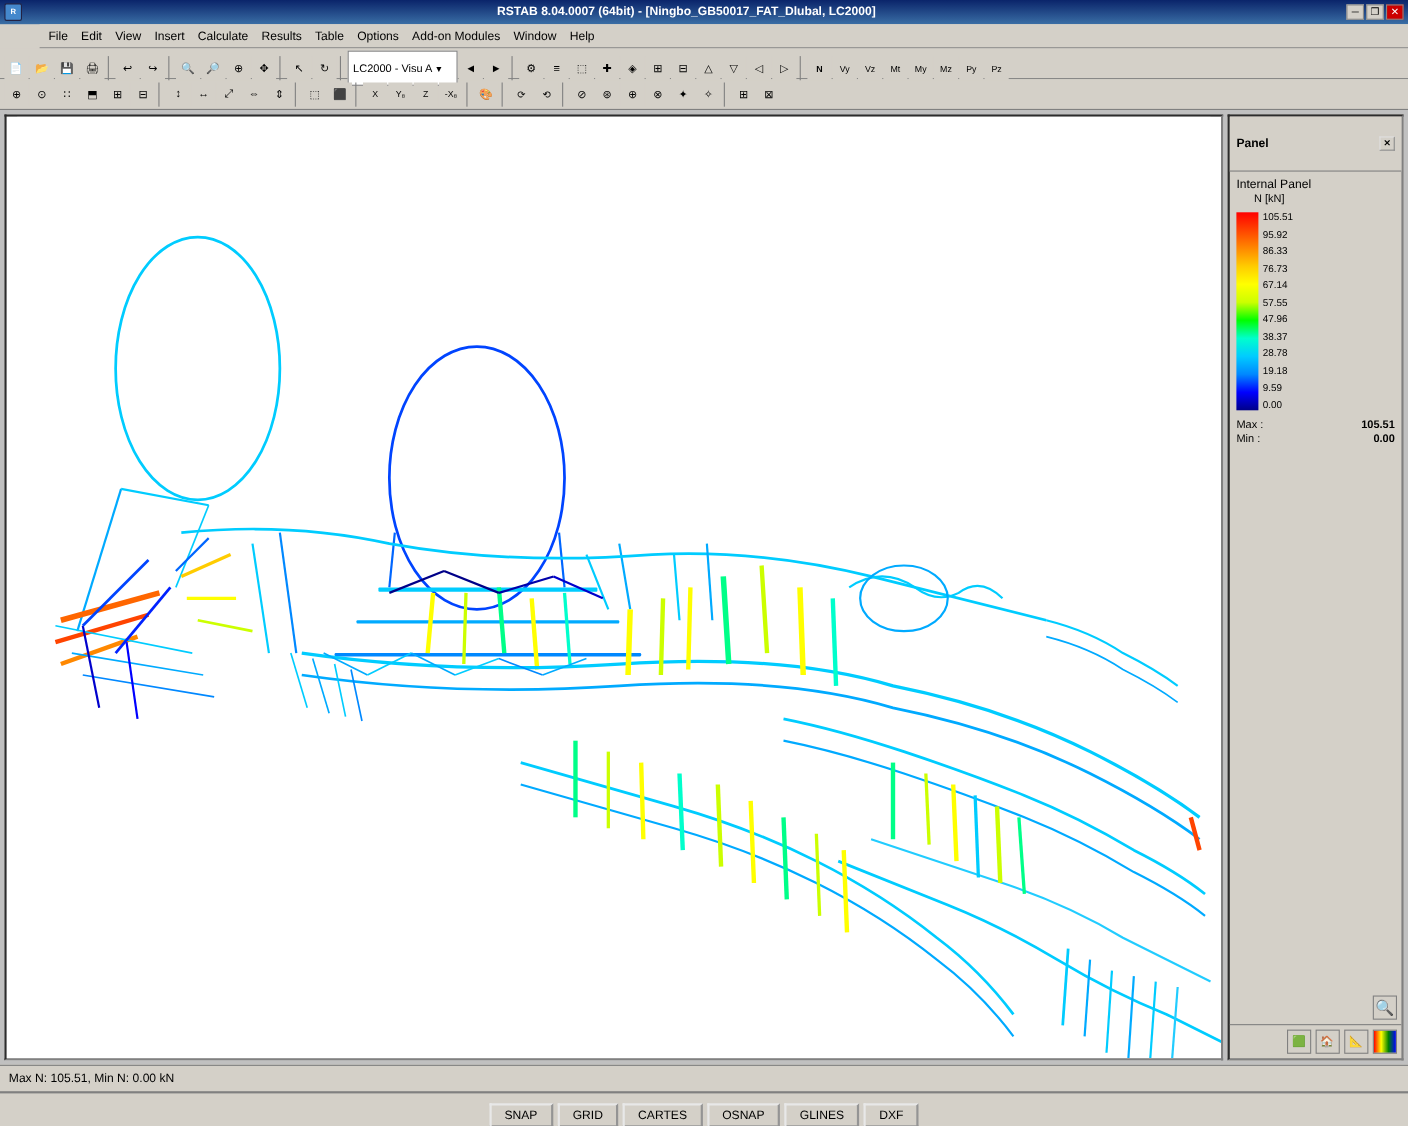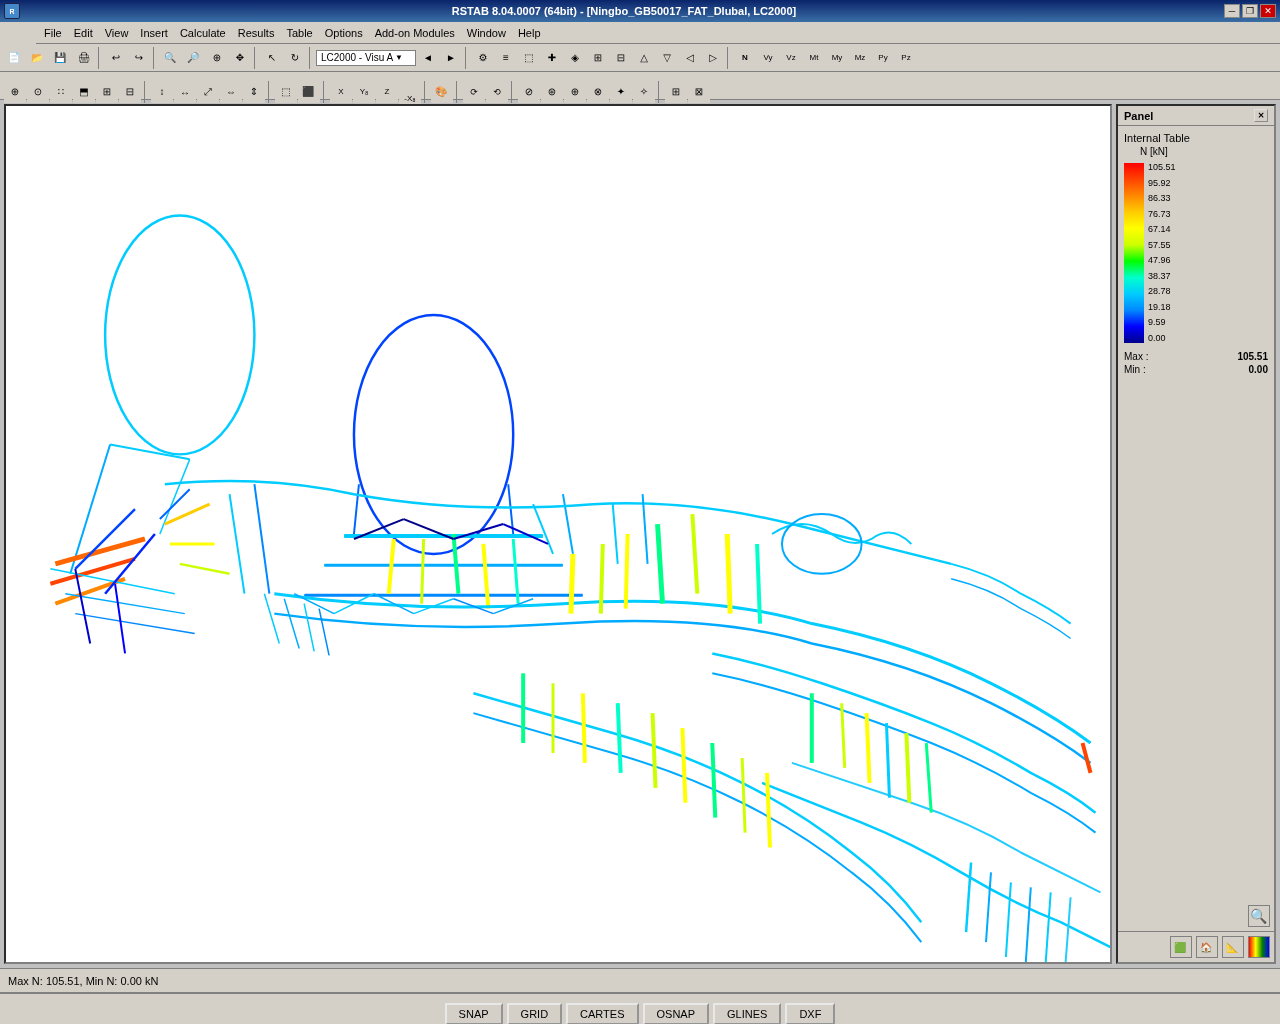--- a/index.html
+++ b/index.html
@@ -61,21 +61,21 @@
       border: 1px solid transparent;
       display: flex; align-items: center; justify-content: center;
       cursor: pointer; font-size: 10px;
     }
     .tb-separator {
       width: 4px; height: 22px;
       border-left: 1px solid #808080;
       margin: 0 2px;
     }
     .tb-dropdown {
-      height: 16px;
+      height: 32px;
       background: white;
       border: 1px solid #808080;
       padding: 0 4px;
       font-size: 10px;
       display: flex; align-items: center;
       min-width: 100px;
       cursor: pointer;
     }
     .tb-arrow { font-size: 8px; margin-left: 2px; }
 
@@ -103,21 +103,21 @@
     #panel {
       width: 160px;
       background: #d4d0c8;
       border: 2px inset #808080;
       margin: 4px 4px 4px 0;
       display: flex;
       flex-direction: column;
     }
     #panel-header {
       background: #d4d0c8;
-      padding: 3px 6px;
+      padding: 18px 6px;
       font-size: 11px;
       font-weight: bold;
       border-bottom: 1px solid #808080;
       display: flex;
       justify-content: space-between;
       align-items: center;
     }
     #panel-body { flex: 1; padding: 6px; }
     .panel-title { font-size: 11px; margin-bottom: 2px; }
     .panel-unit { font-size: 10px; margin-bottom: 6px; padding-left: 16px; }
@@ -300,21 +300,21 @@
   <div class="tb-btn">⤢</div>
   <div class="tb-btn">⇔</div>
   <div class="tb-btn">⇕</div>
   <div class="tb-separator"></div>
   <div class="tb-btn">⬚</div>
   <div class="tb-btn">⬛</div>
   <div class="tb-separator"></div>
   <div class="tb-btn" style="font-size:8px;">X</div>
   <div class="tb-btn" style="font-size:8px;">Y₈</div>
   <div class="tb-btn" style="font-size:8px;">Z</div>
-  <div class="tb-btn" style="font-size:8px;margin-top:13px;">-X₈</div>
+  <div class="tb-btn" style="font-size:8px;">-X₈</div>
   <div class="tb-separator"></div>
   <div class="tb-btn">🎨</div>
   <div class="tb-separator"></div>
   <div class="tb-btn" style="font-size:9px;">⟳</div>
   <div class="tb-btn" style="font-size:9px;">⟲</div>
   <div class="tb-separator"></div>
   <div class="tb-btn">⊘</div>
   <div class="tb-btn">⊛</div>
   <div class="tb-btn">⊕</div>
   <div class="tb-btn">⊗</div>
@@ -453,21 +453,21 @@
   </div>
 
   <div id="panel">
     <div id="panel-header">
       <span>Panel</span>
       <div class="inner-window-controls">
         <div class="inner-win-btn">✕</div>
       </div>
     </div>
     <div id="panel-body">
-      <div class="panel-title">Internal Table</div>
+      <div class="panel-title">Internal Panel</div>
       <div class="panel-unit">N [kN]</div>
 
       <div id="color-legend">
         <div id="color-bar"></div>
         <div id="color-labels">
 
         <span class="color-label">105.51</span>
             <span class="color-label">95.92</span>
             <span class="color-label">86.33</span>
             <span class="color-label">76.73</span>

